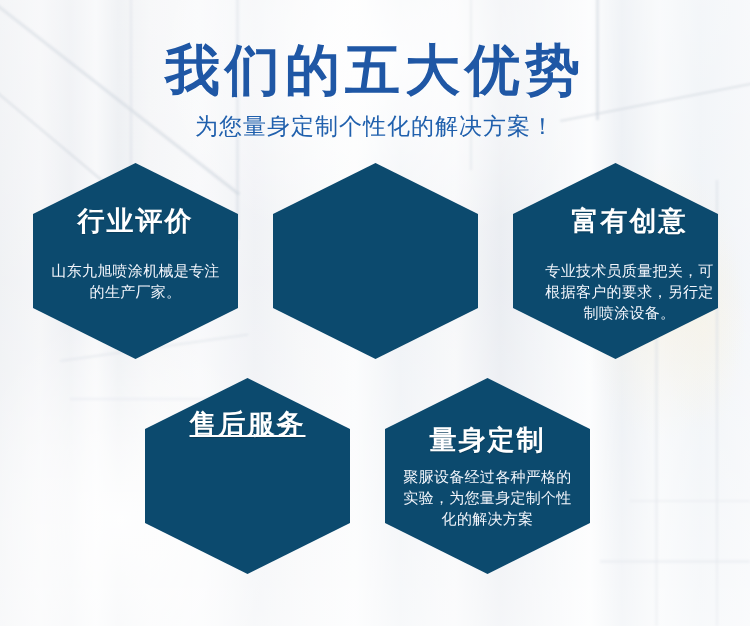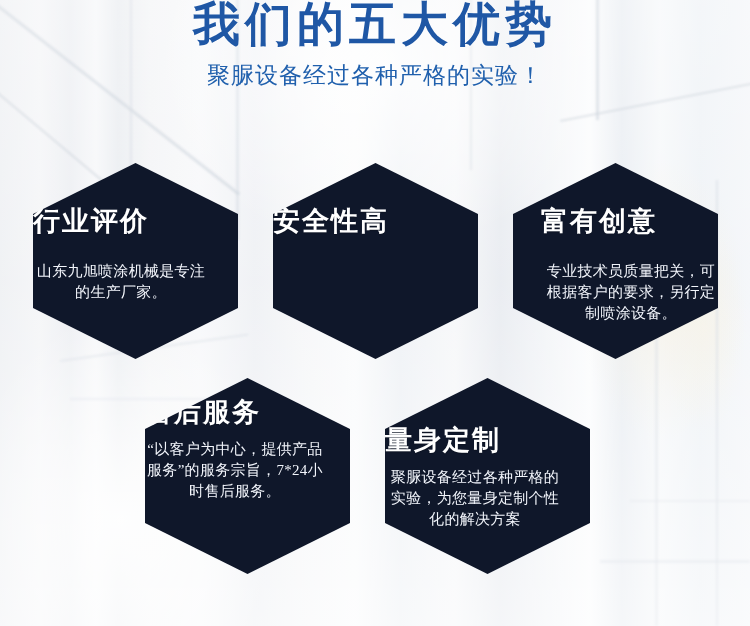--- a/index.html
+++ b/index.html
@@ -37,37 +37,38 @@
     transform-origin:0 0; filter:blur(1.2px);
   }
   #bg-veil{
     position:absolute; inset:0;
     background:linear-gradient(180deg, rgba(255,255,255,.35), rgba(255,255,255,.10) 45%, rgba(255,255,255,.55));
   }
 
   
   #head{ position:absolute; top:0; left:0; width:750px; text-align:center; }
   #title{
-    font-size:47px; line-height:1.05; font-weight:700;
+    margin-top:42px;
+    font-size:55px; line-height:1.05; font-weight:700;
     color:#1f57a5; letter-spacing:5px;
     text-shadow:0 1px 0 rgba(255,255,255,.6);
   }
   #subtitle{
     margin-top:13px;
     font-size:23px; line-height:1.2; font-weight:400;
     color:#2060ad; letter-spacing:1px;
   }
 
   
   .hex{
     position:absolute;
     width:205px; height:196px;
-    background:#0f172a;
+    background:#0c4a6e;
     clip-path:polygon(50% 0%, 100% 26%, 100% 74%, 50% 100%, 0% 74%, 0% 26%);
-    display:flex; flex-direction:column; align-items:flex-start;
+    display:flex; flex-direction:column; align-items:center;
     color:#ffffff;
     filter:drop-shadow(0 1px 2px rgba(20,50,100,.25));
   }
   .hex-title{
     margin-top:44px;
     font-size:27px; font-weight:700; letter-spacing:2px;
     line-height:1.1; white-space:nowrap;
     text-shadow:0 1px 1px rgba(0,0,0,.18);
   }
   .hex-text{
@@ -81,21 +82,21 @@
   
   #hex1{ left:33px;  top:163px; }
   #hex2{ left:273px; top:163px; }
   #hex3{ left:513px; top:163px;padding-left:28px; }
   
   #hex4{ left:145px; top:378px; }
   #hex5{ left:385px; top:378px; }
 
   
   #hex1 .hex-text{ width:176px; }
-  #hex4 .hex-title{ margin-top:20px; }
+  #hex4 .hex-title{ margin-top:32px;text-decoration:underline; }
   #hex5 .hex-title{ margin-top:48px; }
   #hex4 .hex-text, #hex5 .hex-text{ margin-top:11px; }
 </style>
 </head>
 <body>
 
 <div id="stage">
 
   <div id="bg"></div>
 
@@ -112,40 +113,38 @@
     <i style="left:60px;   top:360px;  width:190px; height:2px;  transform:rotate(-8deg); background:rgba(212,218,228,.5);"></i>
     <i style="left:70px;   top:398px;  width:200px; height:2px;  background:rgba(214,220,230,.45);"></i>
     <i style="left:600px;  top:560px;  width:150px; height:3px;  background:rgba(206,213,224,.45);"></i>
     <i style="left:630px;  top:500px;  width:120px; height:2px;  background:rgba(210,216,226,.4);"></i>
   </div>
 
   <div id="bg-veil"></div>
 
   <div id="head">
     <div id="title">我们的五大优势</div>
-    <div id="subtitle">聚脲设备经过各种严格的实验！</div>
+    <div id="subtitle">为您量身定制个性化的解决方案！</div>
   </div>
 
   <div class="hex" id="hex1">
     <div class="hex-title">行业评价</div>
     <div class="hex-text">山东九旭喷涂机械是专注的生产厂家。</div>
   </div>
 
   <div class="hex" id="hex2">
-    <div class="hex-title">安全性高</div>
   </div>
 
   <div class="hex" id="hex3">
     <div class="hex-title">富有创意</div>
     <div class="hex-text">专业技术员质量把关，可根据客户的要求，另行定制喷涂设备。</div>
   </div>
 
   <div class="hex" id="hex4">
     <div class="hex-title">售后服务</div>
-    <div class="hex-text">“以客户为中心，提供产品服务”的服务宗旨，7*24小时售后服务。</div>
   </div>
 
   <div class="hex" id="hex5">
     <div class="hex-title">量身定制</div>
     <div class="hex-text">聚脲设备经过各种严格的实验，为您量身定制个性化的解决方案</div>
   </div>
 
 </div>
 
 </body></html>

